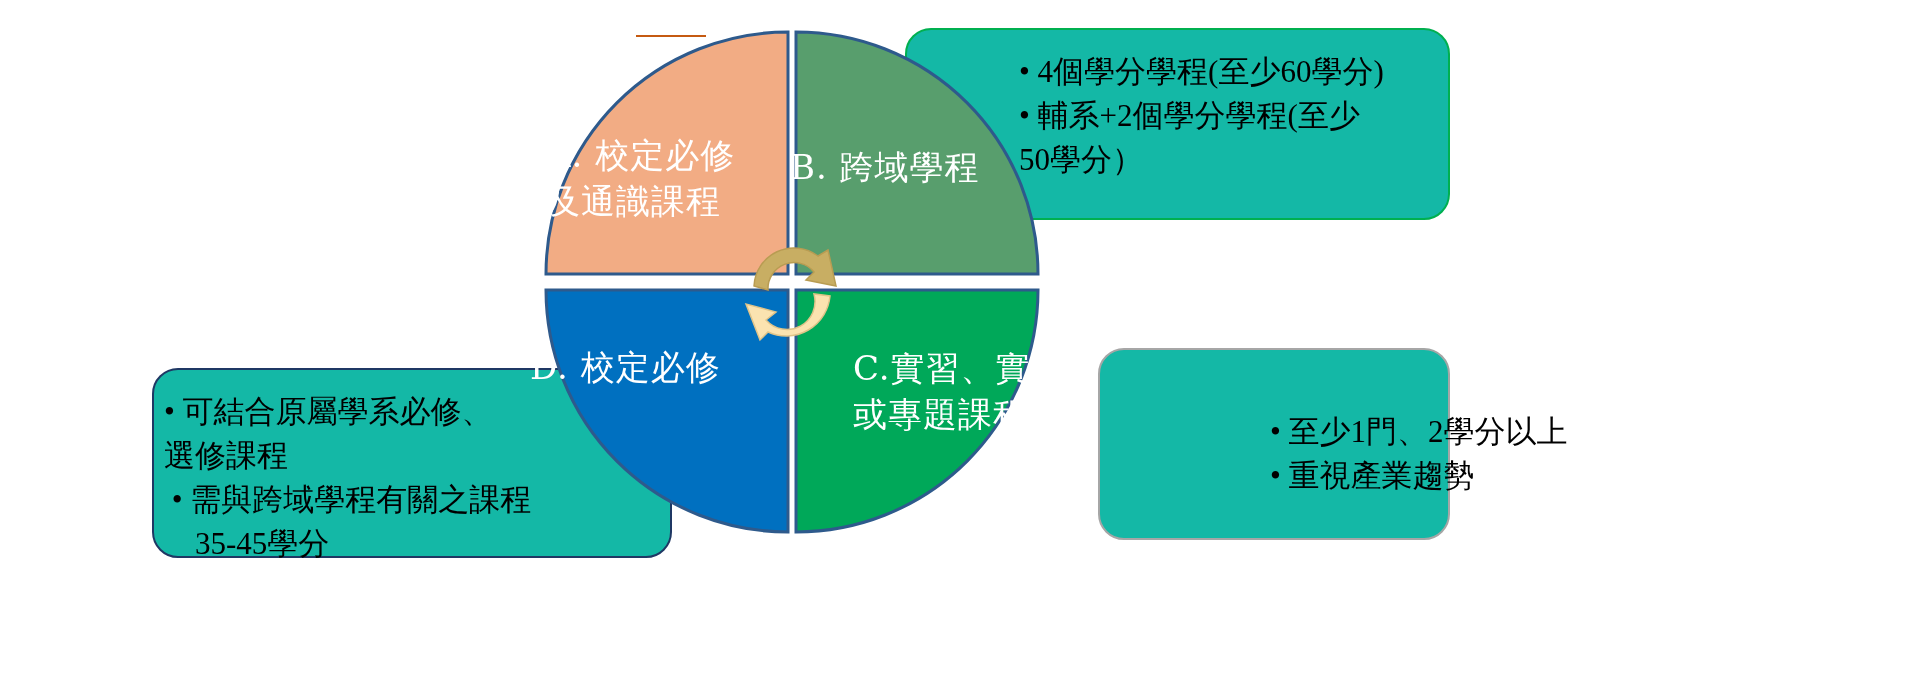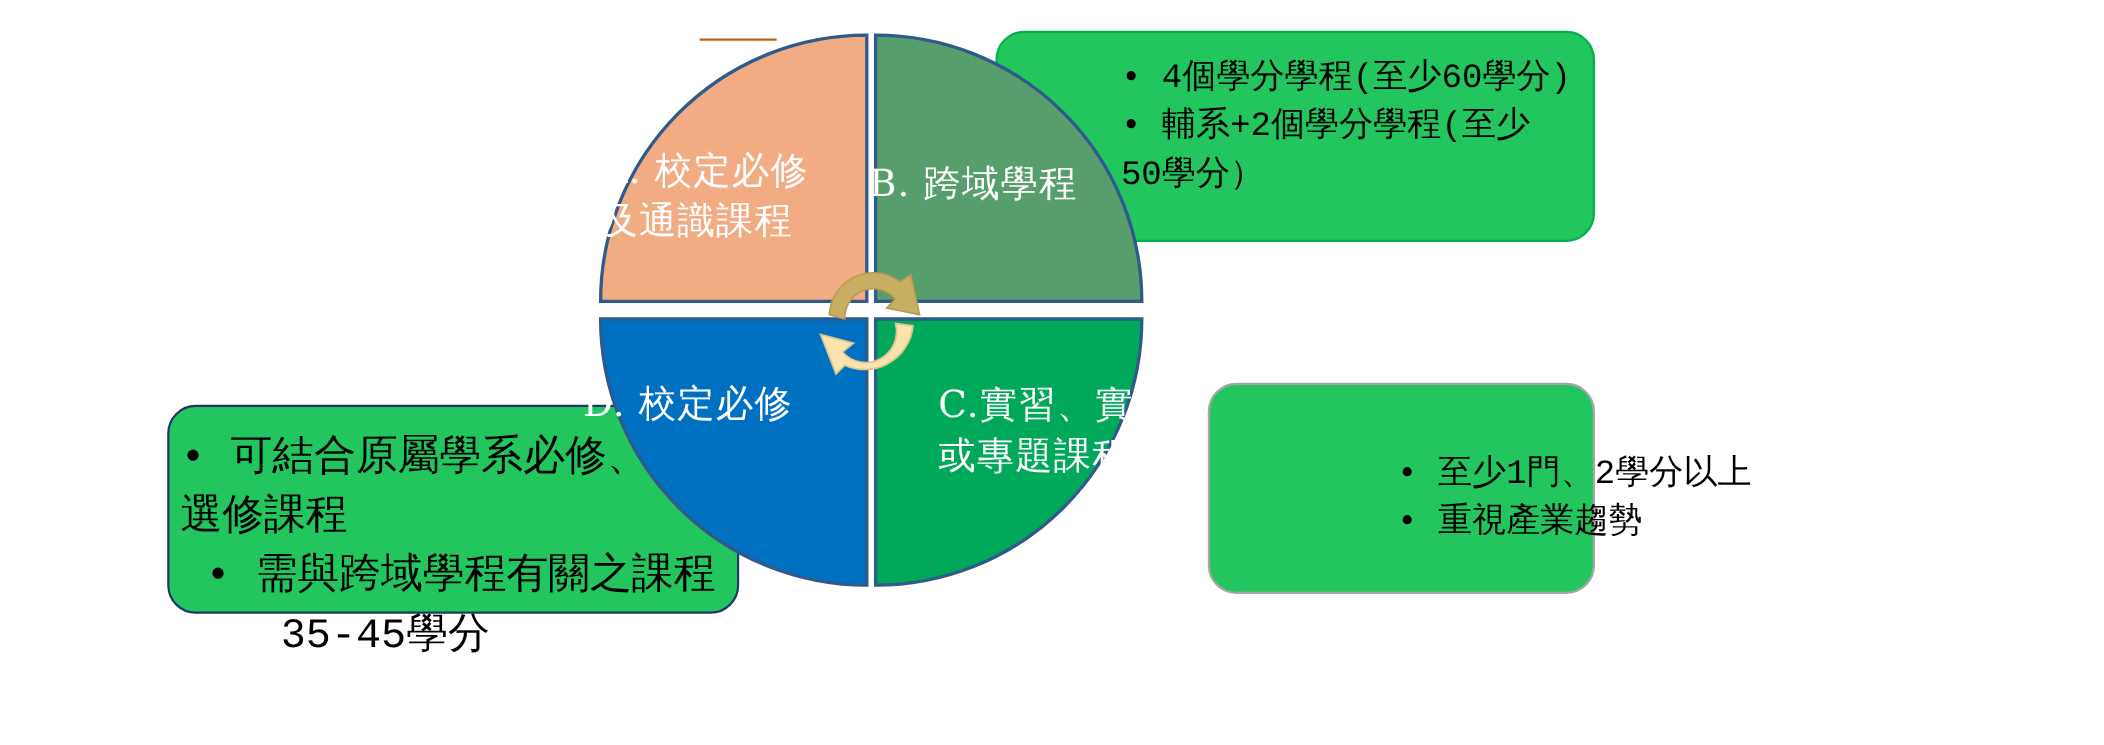--- a/index.html
+++ b/index.html
@@ -19,23 +19,23 @@
     position: absolute;
     left: 0; top: 0;
     width: 1913px;
     height: 677px;
   }
 
   
   .callout {
     position: absolute;
     box-sizing: border-box;
-    background: #22c55e;
+    background: #14b8a6;
     border-radius: 26px;
-    font-family: Liberation Mono, monospace;
+    font-family: Liberation Serif, serif;
     color: #000000;
   }
   .callout .lines {
     white-space: pre-wrap;
     line-height: 1.42;
   }
 
   
   #box-a {
     left: 155px;
@@ -91,21 +91,21 @@
     top: 368px;
     width: 520px;
     height: 190px;
     border: 2.5px solid #1F3864;
   }
   #box-d .lines {
     position: absolute;
     left: 10px;
     top: 20px;
     width: 520px;
-    font-size: 38px;
+    font-size: 31px;
   }
 
   
   #wheel {
     position: absolute;
     left: 518px;
     top: 28px;
     width: 548px;
     height: 508px;
   }

